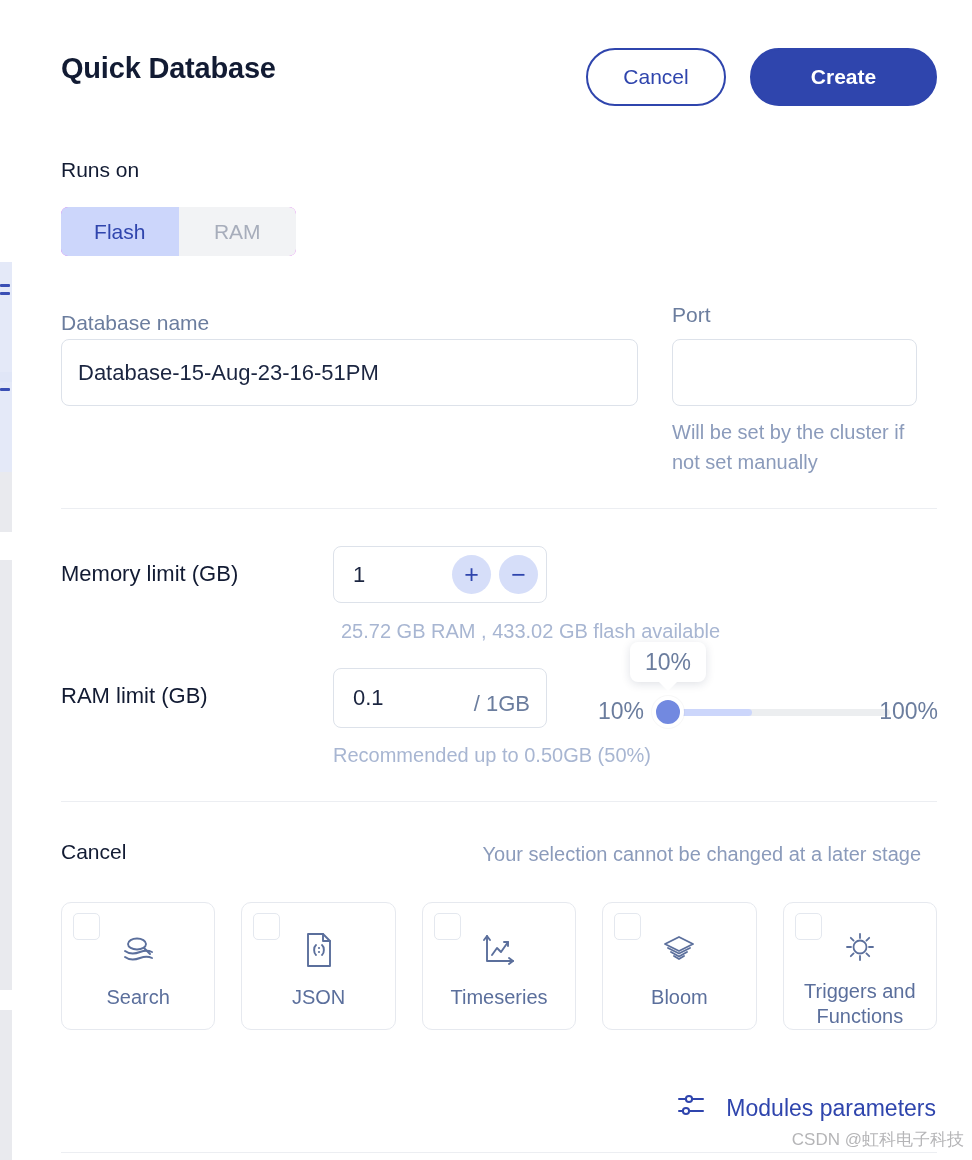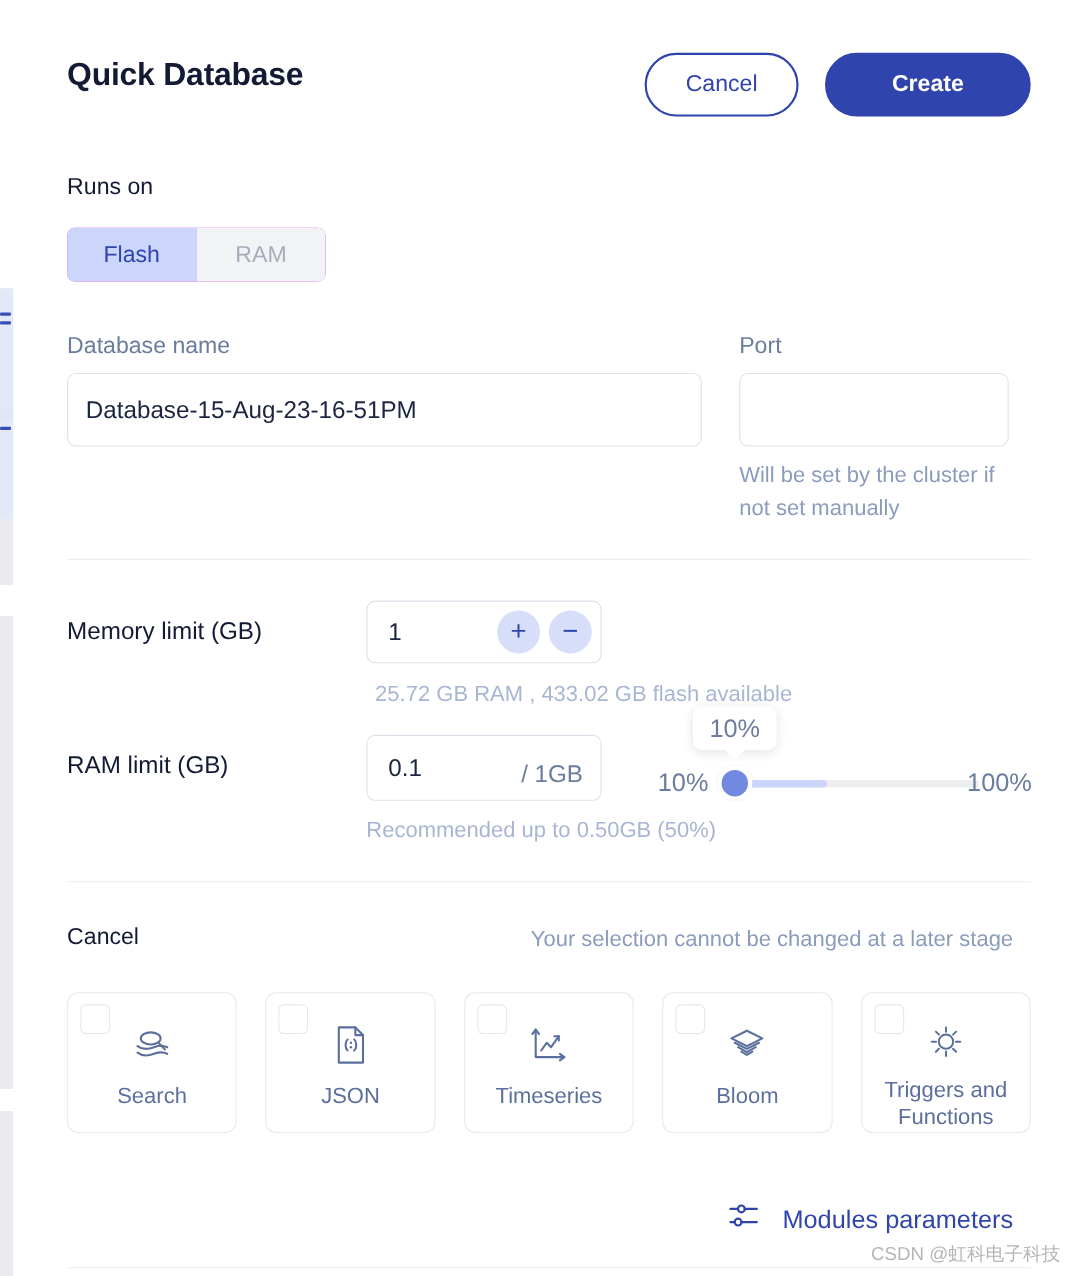--- a/index.html
+++ b/index.html
@@ -88,21 +88,21 @@
     position: absolute; font-size: 21px; color: #6b7d9e;
   }
   .input {
     position: absolute;
     border: 1px solid #dde2ea; border-radius: 8px;
     background: #ffffff;
     display: flex; align-items: center;
     padding: 0 16px;
     font-size: 22px; color: #1b2540;
   }
-  .lbl-dbname { left: 45px; top: 303px; }
+  .lbl-dbname { left: 45px; top: 311px; }
   .in-dbname  { left: 45px; top: 339px; width: 577px; height: 67px; }
   .lbl-port   { left: 656px; top: 303px; }
   .in-port    { left: 656px; top: 339px; width: 245px; height: 67px; }
   .port-hint {
     position: absolute; left: 656px; top: 417px; width: 262px;
     font-size: 20px; color: #8b9bbb; line-height: 30px;
   }
 
   .divider {
     position: absolute; left: 45px; width: 876px; height: 1px;
@@ -223,21 +223,21 @@
     height: 42px; display: flex; align-items: center; justify-content: center;
     color: #5b6f9c;
   }
   .card-label {
     margin-top: 14px; font-size: 20px; color: #5b6f9c;
     text-align: center; line-height: 25px; width: 100%;
   }
 
   
   .mod-params {
-    position: absolute; right: 51px; top: 1092px;
+    position: absolute; right: 36px; top: 1092px;
     display: flex; align-items: center; gap: 20px;
     cursor: pointer;
     justify-content: center;
   }
   .mod-params-label { font-size: 23px; color: #2f45ad; }
 
   .watermark {
     position: absolute; right: 8px; top: 1128px;
     font-size: 17px; color: #b5b5b7;
   }

